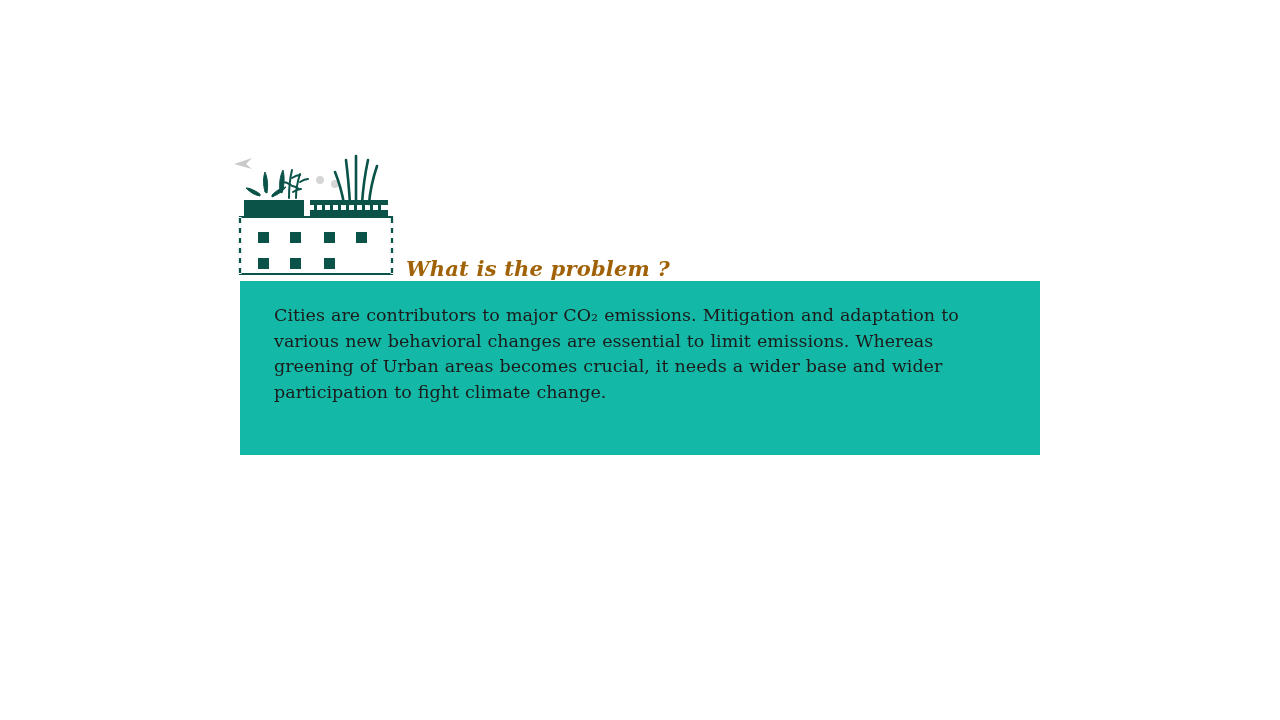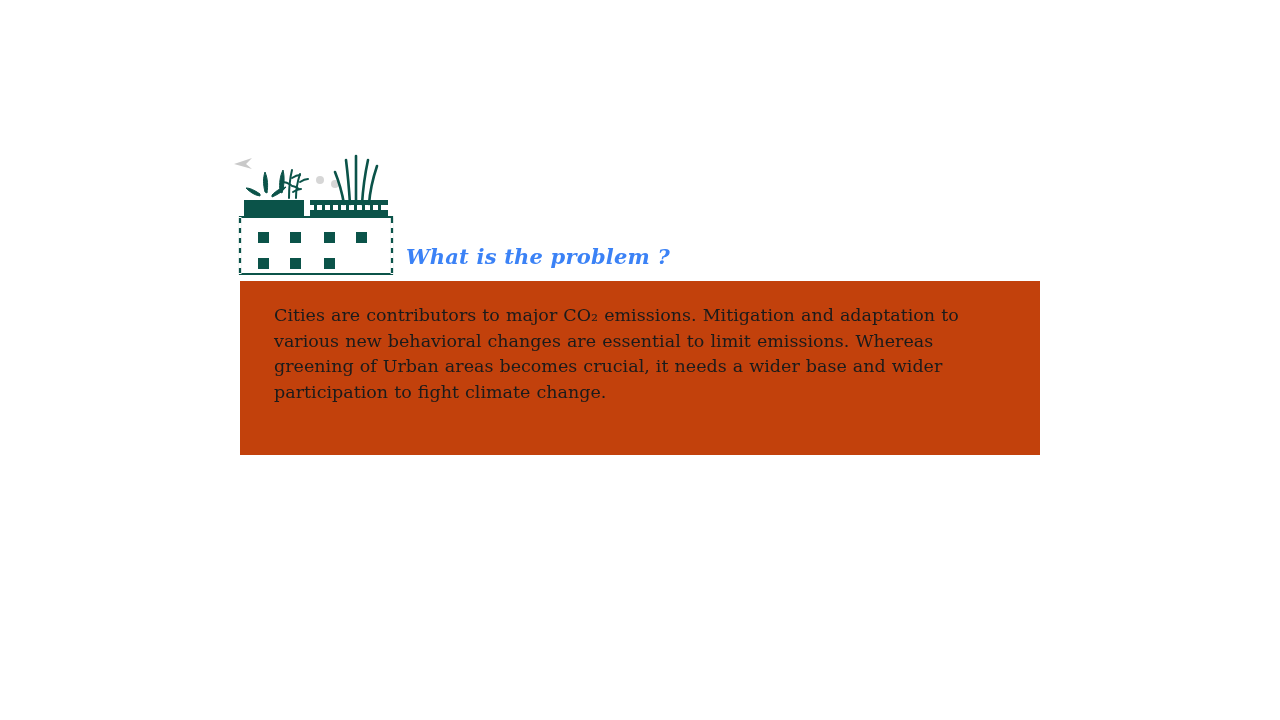--- a/index.html
+++ b/index.html
@@ -32,38 +32,38 @@
     height: 135px;
   }
   .illustration svg {
     display: block;
   }
 
   
   .heading {
     position: absolute;
     left: 406px;
-    top: 244px;
+    top: 256px;
     font-family: "DejaVu Serif", serif;
     font-style: italic;
     font-weight: bold;
     font-size: 21px;
     letter-spacing: 0.2px;
-    color: #3b82f6;
+    color: #a16207;
     white-space: nowrap;
   }
 
   
   .body-panel {
     position: absolute;
     left: 240px;
     top: 281px;
     width: 800px;
     height: 174px;
-    background: #c2410c;
+    background: #14b8a6;
   }
   .body-text {
     position: absolute;
     left: 34px;
     top: 22px;
     width: 730px;
     font-family: "DejaVu Serif", serif;
     font-size: 17.5px;
     line-height: 25.6px;
     color: #1b1b1b;

